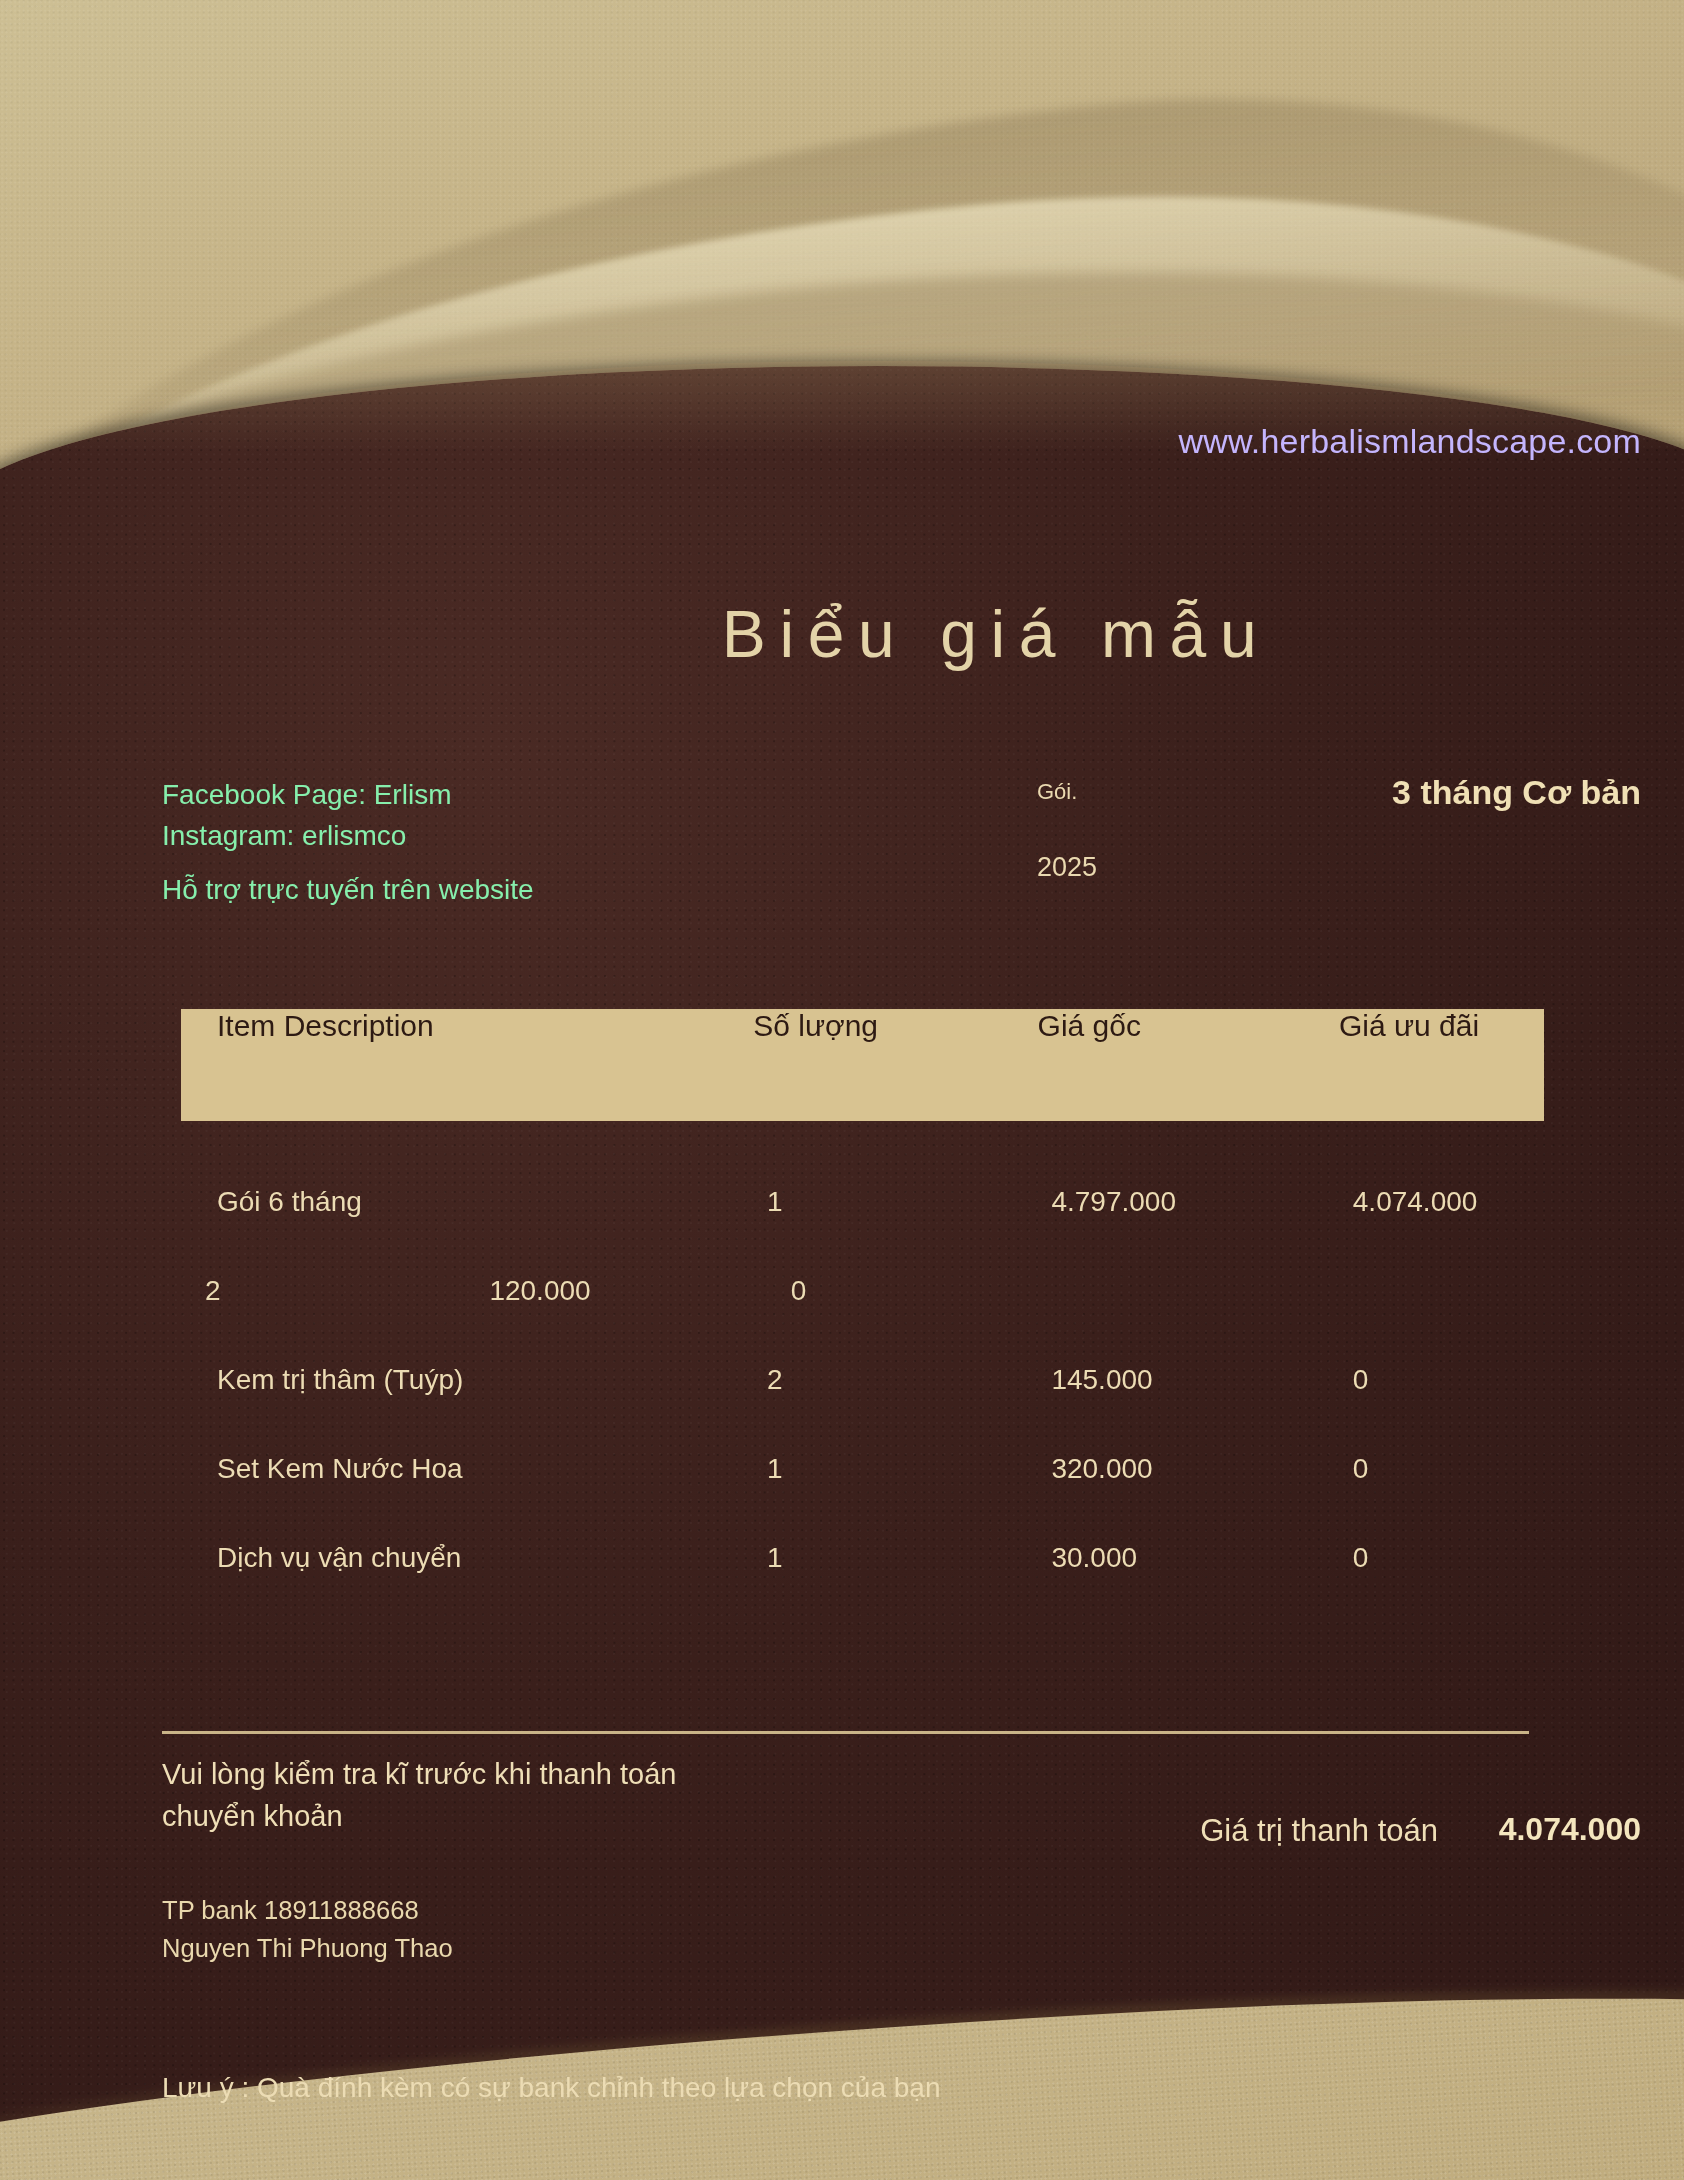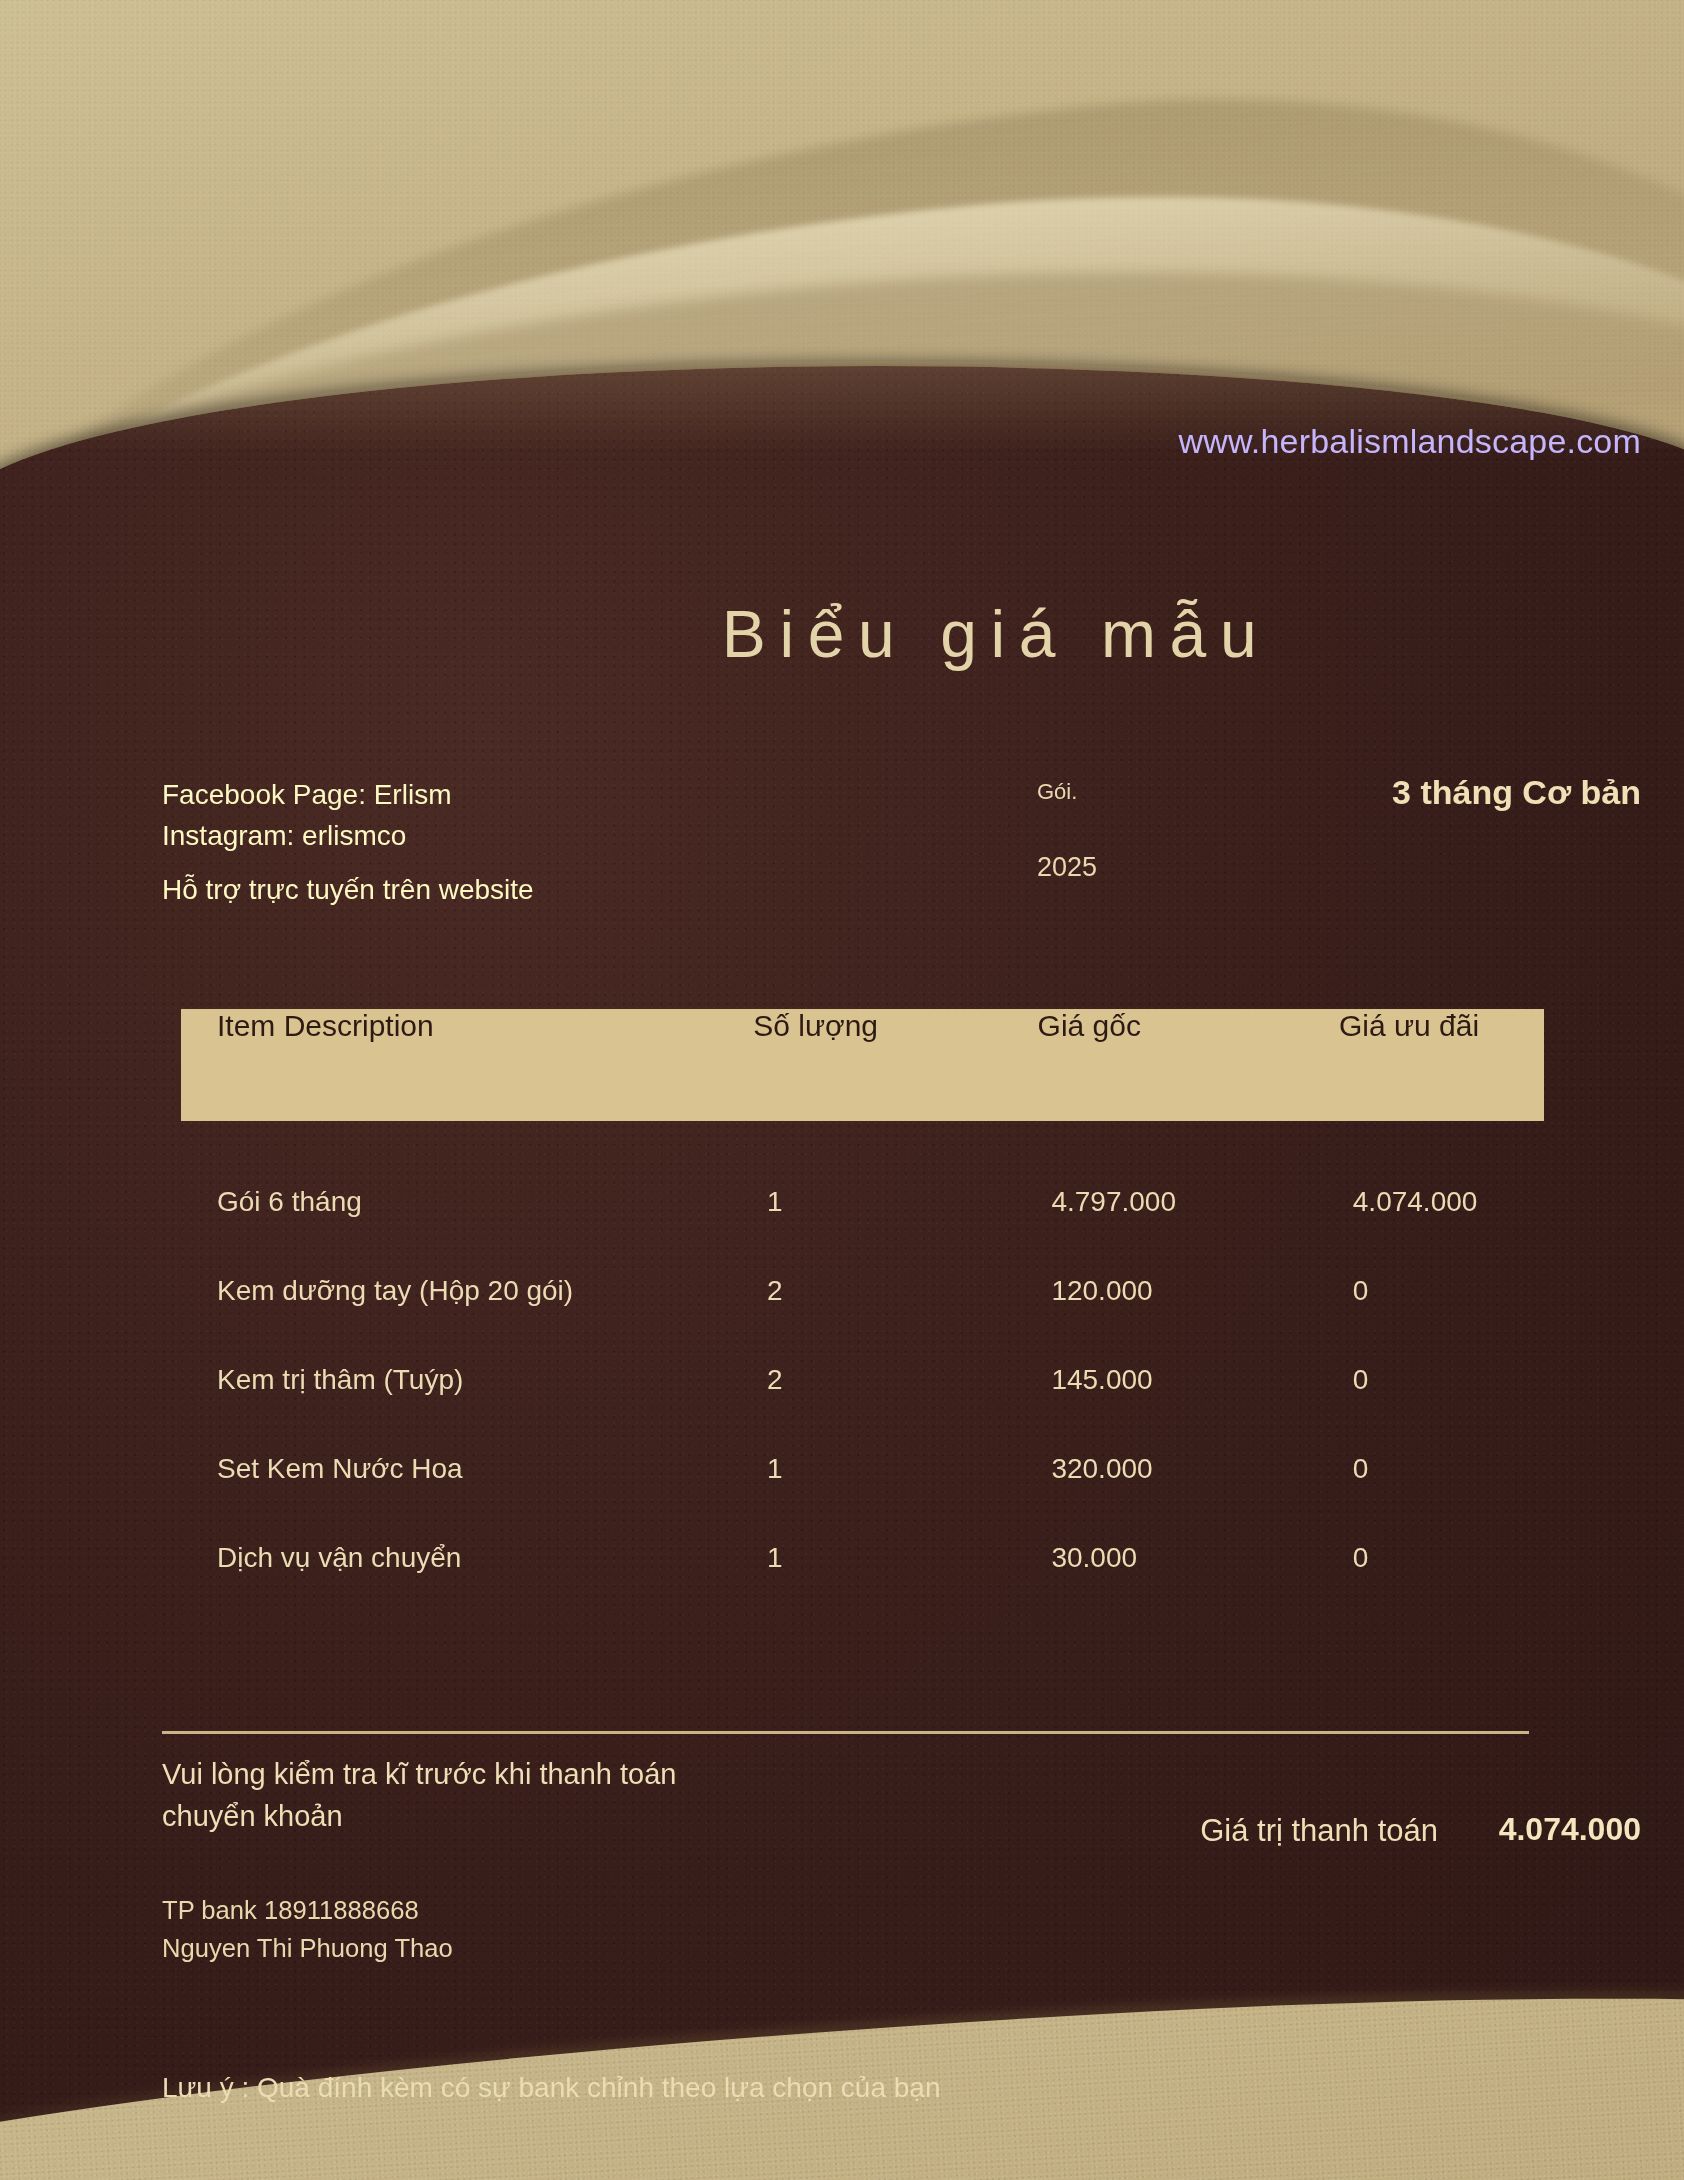--- a/index.html
+++ b/index.html
@@ -158,21 +158,21 @@
     font-size: 66px;
     letter-spacing: 13.6px;
     color: #e3d3a8;
     font-weight: 400;
   }
 
   .meta-left {
     position: absolute;
     left: 162px;
     top: 775px;
-    color: #fef9c3;
+    color: #86efac;
     font-size: 28px;
     line-height: 1.45;
   }
   .meta-left .support { margin-top: 13.6px; }
 
   .meta-pkg-label {
     position: absolute;
     left: 1037px;
     top: 779px;
     color: #ead9b0;
@@ -318,21 +318,20 @@
         <div class="c-sale">Giá ưu đãi</div>
       </div>
       <div class="tbody">
         <div class="row">
           <div class="c-desc">Gói 6 tháng</div>
           <div class="c-qty">1</div>
           <div class="c-orig">4.797.000</div>
           <div class="c-sale">4.074.000</div>
         </div>
         <div class="row">
-          <div class="c-desc">Kem dưỡng tay (Hộp 20 gói)</div>
           <div class="c-qty">2</div>
           <div class="c-orig">120.000</div>
           <div class="c-sale">0</div>
         </div>
         <div class="row">
           <div class="c-desc">Kem trị thâm (Tuýp)</div>
           <div class="c-qty">2</div>
           <div class="c-orig">145.000</div>
           <div class="c-sale">0</div>
         </div>

